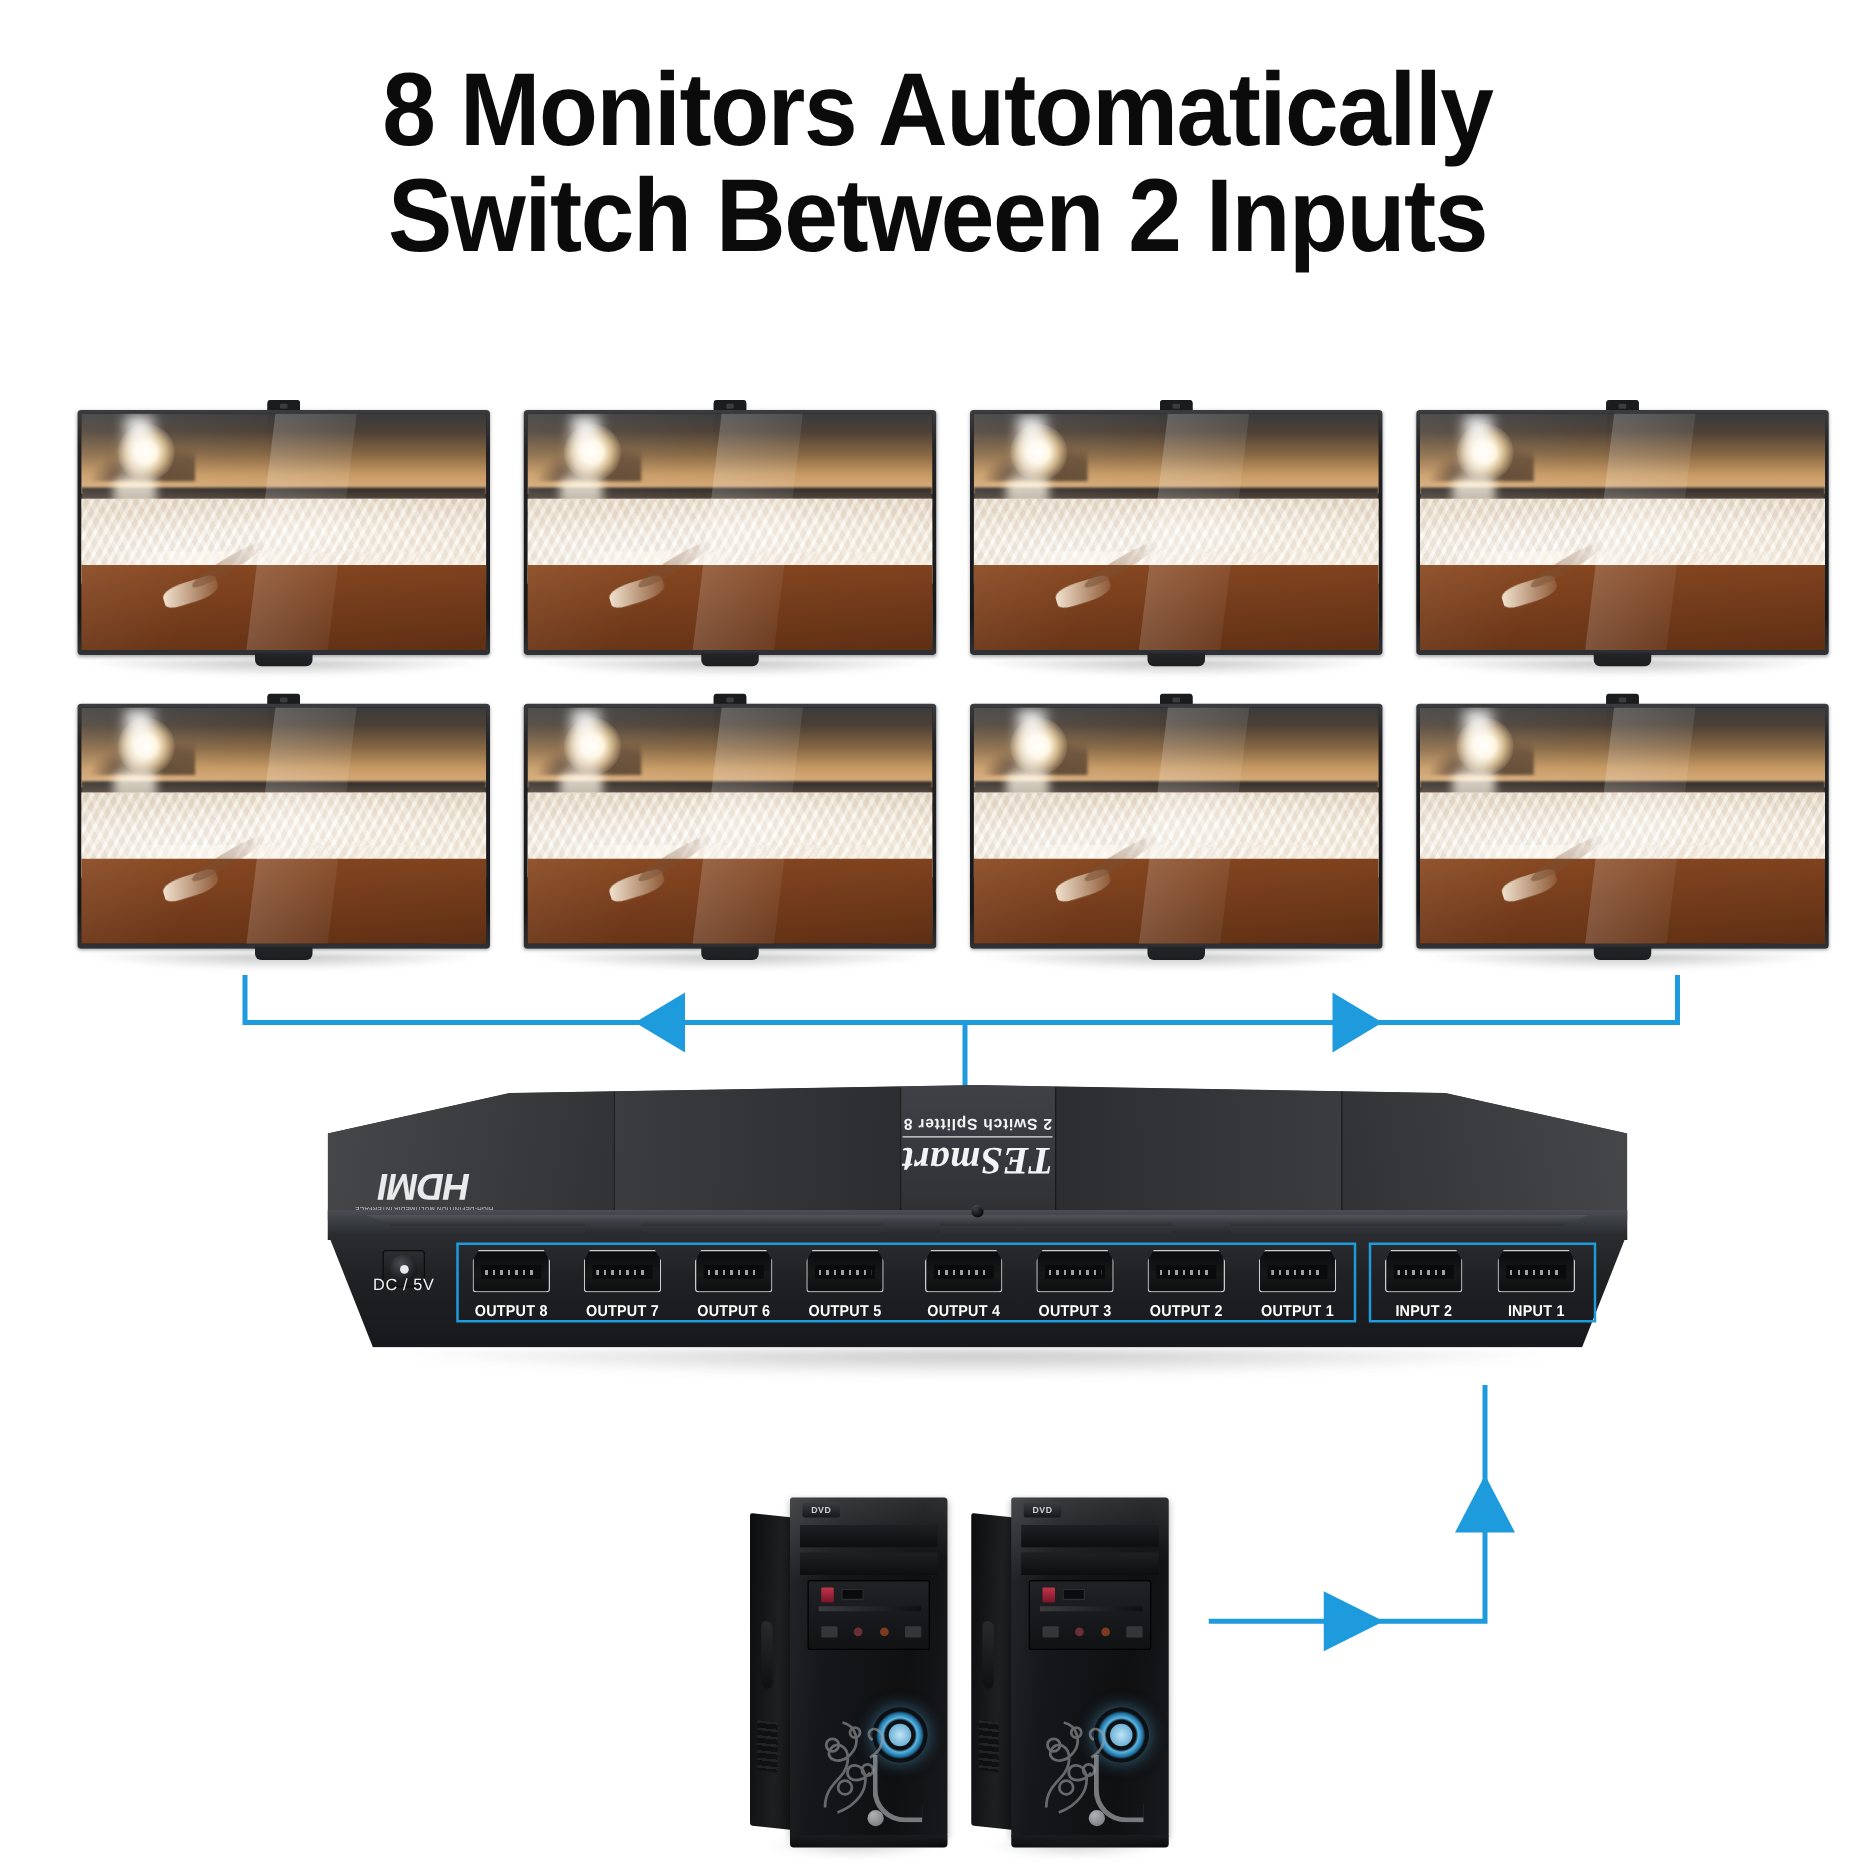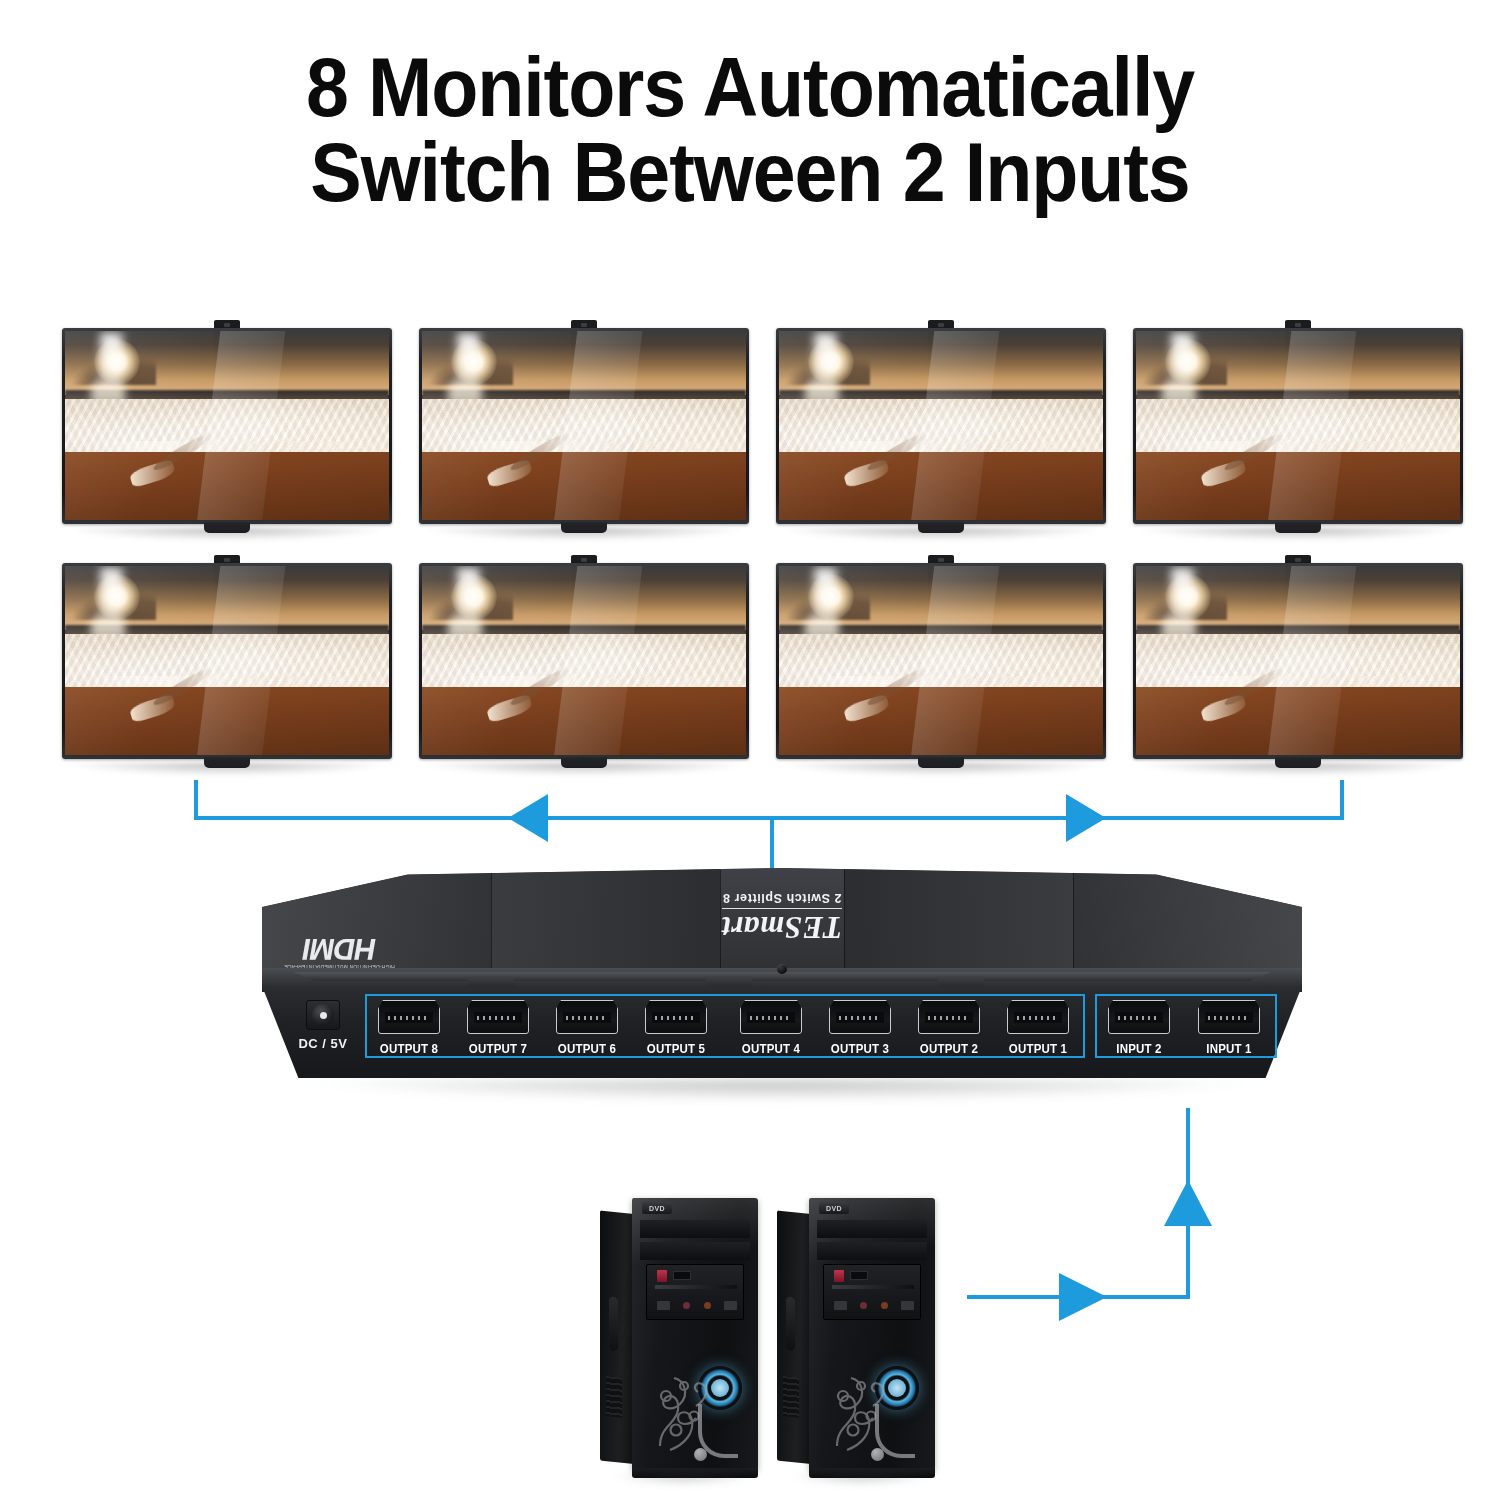--- a/index.html
+++ b/index.html
@@ -222,22 +222,22 @@
   .dcjack i{
     position:absolute; left:50%; top:50%; width:22px;height:22px;margin:-11px 0 0 -11px;
     border-radius:50%;
     background:radial-gradient(circle at 40% 32%,#4a4d52 0%,#202225 58%,#0a0b0c 100%);
   }
   .dcjack i:after{
     content:"";position:absolute;left:50%;top:50%;width:7px;height:7px;margin:-3.5px 0 0 -3.5px;
     border-radius:50%;background:#e8e9eb;
   }
   .dclabel{
-    position:absolute; left:24px; top:168px; width:74px; text-align:center;
-    color:#f0f1f3; font-size:13px; font-weight:700; letter-spacing:.5px;
+    position:absolute; left:24px; top:152px; width:74px; text-align:center;
+    color:#f0f1f3; font-size:13px; font-weight:400; letter-spacing:.5px;
   }
 
   
   .port{ position:absolute; top:132px; width:62px; height:34px; }
   .port .shell{
     position:absolute; inset:0;
     background:linear-gradient(180deg,#0a0b0c 0%,#17181a 58%,#0d0e10 100%);
     border:1.6px solid #c9cbcf;
     border-radius:3px;
     clip-path:polygon(8% 0%, 92% 0%, 100% 26%, 100% 100%, 0% 100%, 0% 26%);

